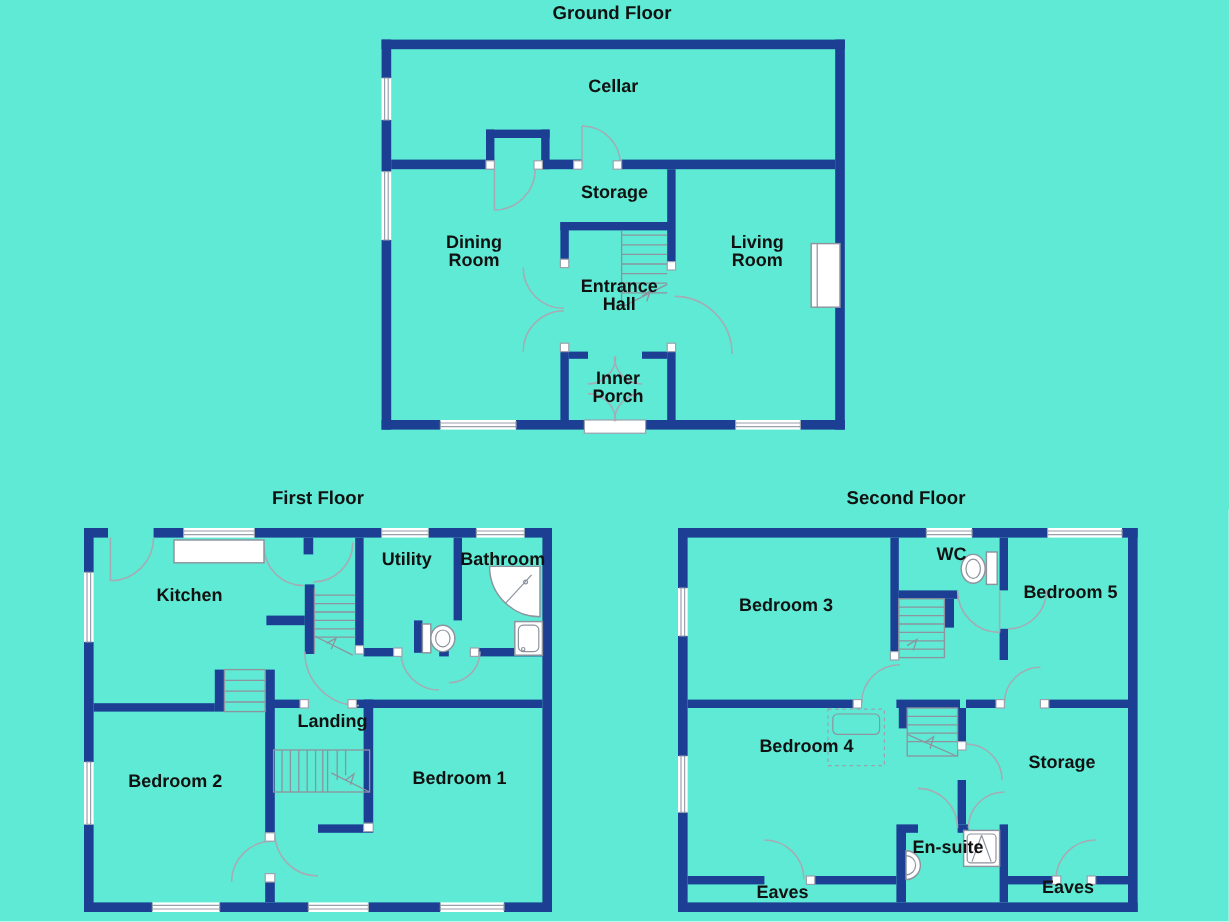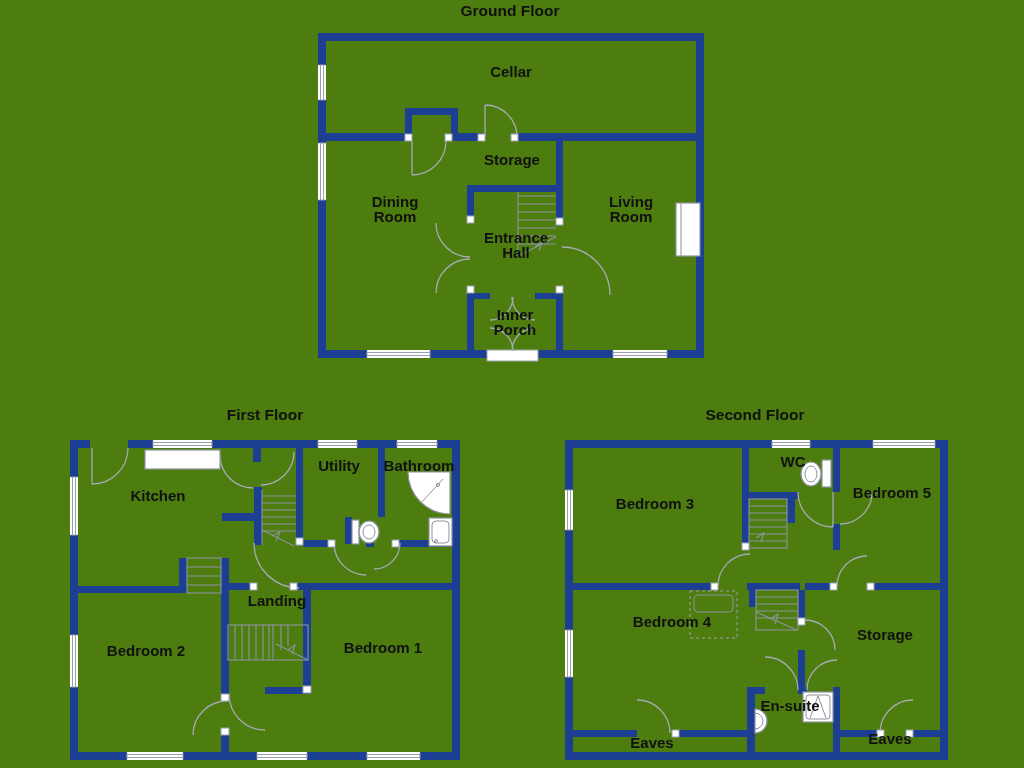--- a/index.html
+++ b/index.html
@@ -1,16 +1,16 @@
 <!DOCTYPE html>
 <html><head>
 <meta charset="utf-8">
 <style>
   html,body{margin:0;padding:0;background:#fff;}
-  #stage{position:relative;width:1024px;height:768px;background:#4d7c0f;overflow:hidden;
+  #stage{position:relative;width:1024px;height:768px;background:#5eead4;overflow:hidden;
          font-family:"Liberation Sans",sans-serif;}
   .wall{fill:#1c3f94;}
   .door{fill:none;stroke:#a6abb5;stroke-width:1.3;}
   .win{fill:none;stroke:#98a0ac;stroke-width:1;}
   .winbg{fill:#ffffff;}
   .stair{fill:none;stroke:#8d949e;stroke-width:1.1;}
   .fix{fill:#ffffff;stroke:#8d949e;stroke-width:1.2;}
   .fixline{fill:none;stroke:#8d949e;stroke-width:1;}
   .cap{fill:#ffffff;stroke:#9aa3ad;stroke-width:1;}
   .dashed{fill:none;stroke:#9aa3ad;stroke-width:1;stroke-dasharray:3 3;}

